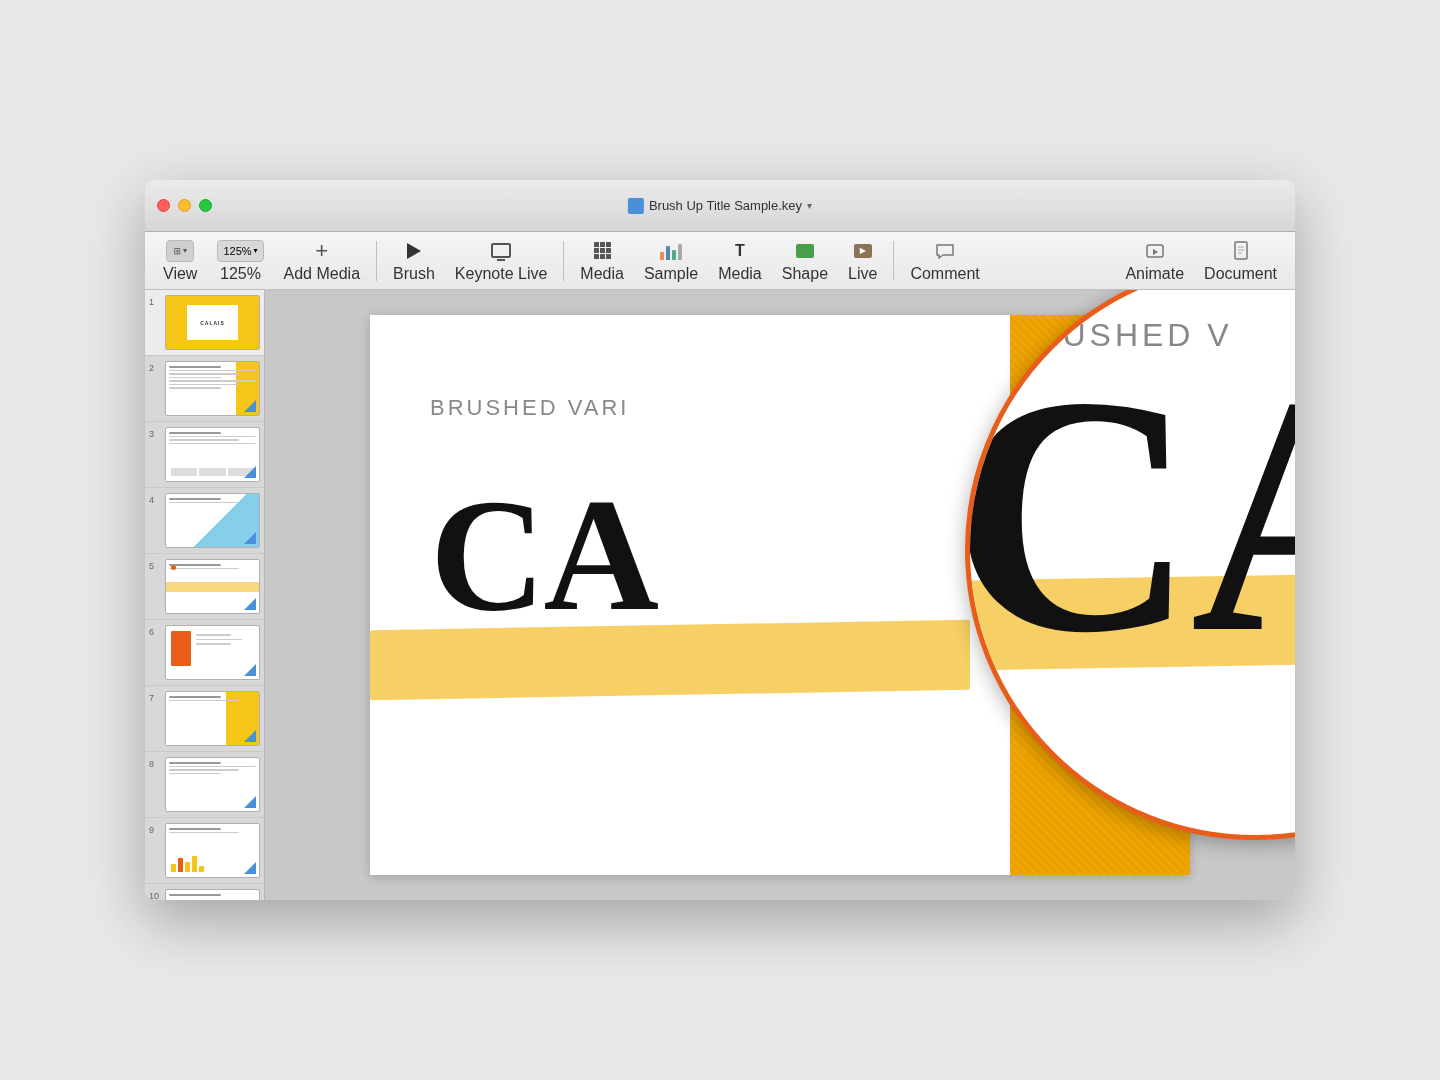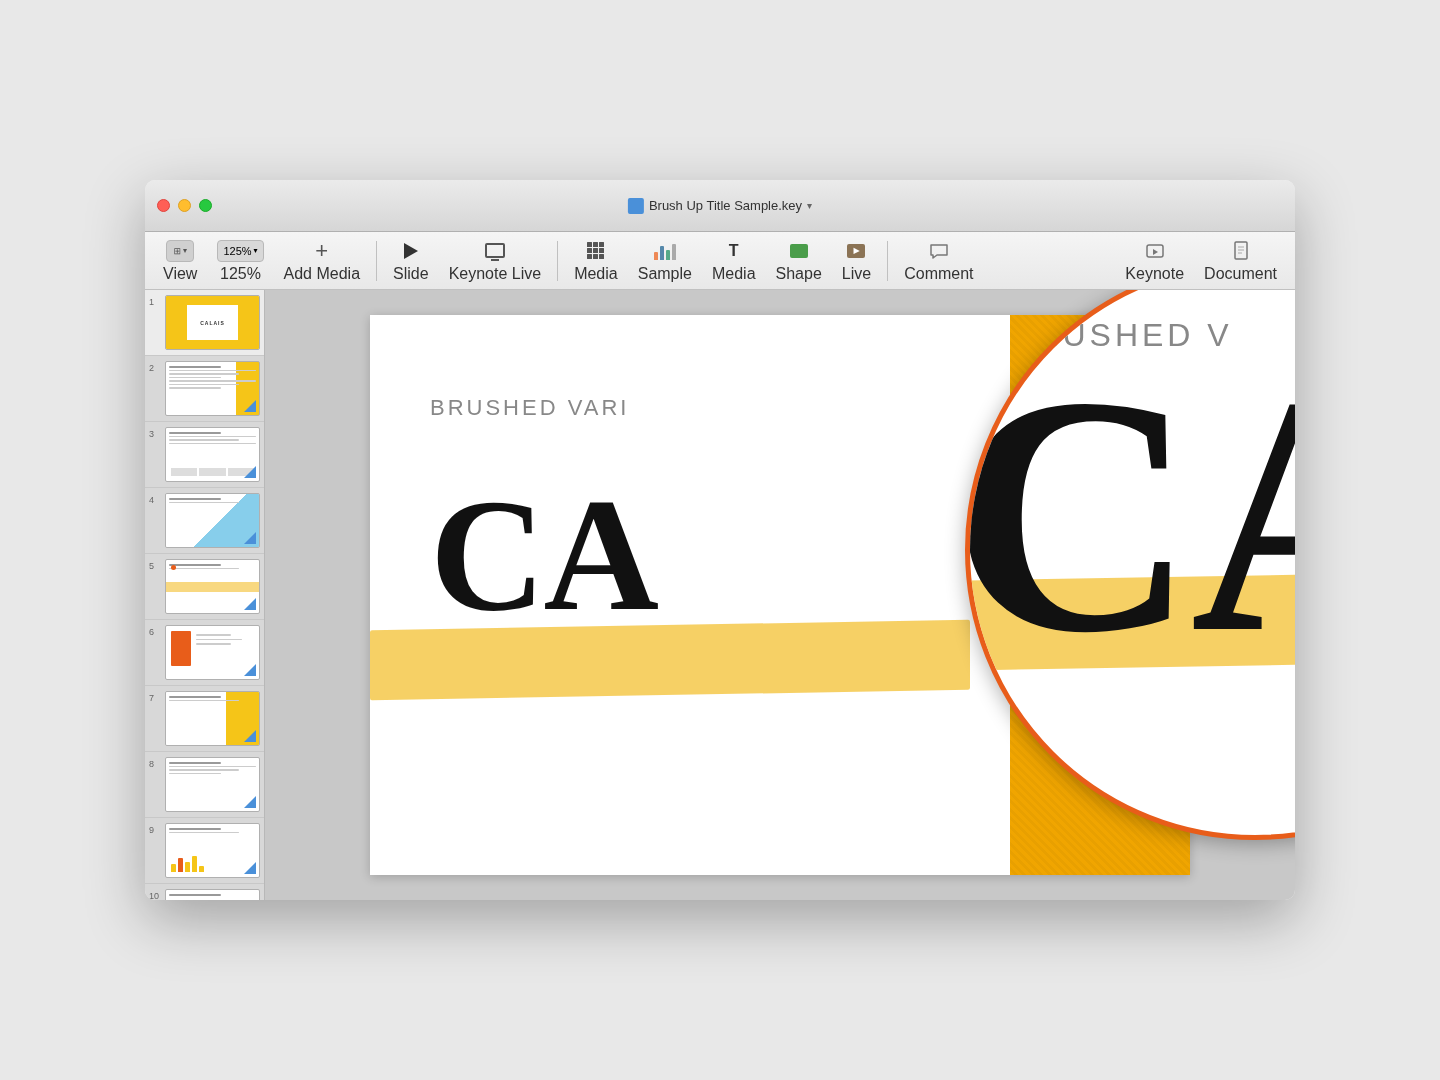--- a/index.html
+++ b/index.html
@@ -512,21 +512,21 @@
       </div>
       <span class="toolbar-label">Add Media</span>
     </div>
 
     <div class="toolbar-divider"></div>
 
     <div class="toolbar-group">
       <div class="icon-area">
         <div class="play-icon"></div>
       </div>
-      <span class="toolbar-label">Slide</span>
+      <span class="toolbar-label">Brush</span>
     </div>
 
     <div class="toolbar-group" style="min-width:70px;">
       <div class="icon-area">
         <div class="keynote-live-icon"></div>
       </div>
       <span class="toolbar-label">Keynote Live</span>
     </div>
 
     <div class="toolbar-divider"></div>
@@ -596,21 +596,21 @@
 
     <div style="flex:1;"></div>
 
     <div class="toolbar-group">
       <div class="icon-area">
         <svg width="20" height="16">
           <rect x="2" y="2" width="16" height="12" rx="2" fill="none" stroke="#777" stroke-width="1.5"></rect>
           <path d="M8 6 l5 3 -5 3 z" fill="#777"></path>
         </svg>
       </div>
-      <span class="toolbar-label">Keynote</span>
+      <span class="toolbar-label">Animate</span>
     </div>
 
     <div class="toolbar-group">
       <div class="icon-area">
         <svg width="16" height="20">
           <rect x="2" y="1" width="12" height="17" rx="1" fill="none" stroke="#777" stroke-width="1.5"></rect>
           <path d="M5 6 h6 M5 9 h6 M5 12 h4" stroke="#aaa" stroke-width="1"></path>
         </svg>
       </div>
       <span class="toolbar-label">Document</span>

